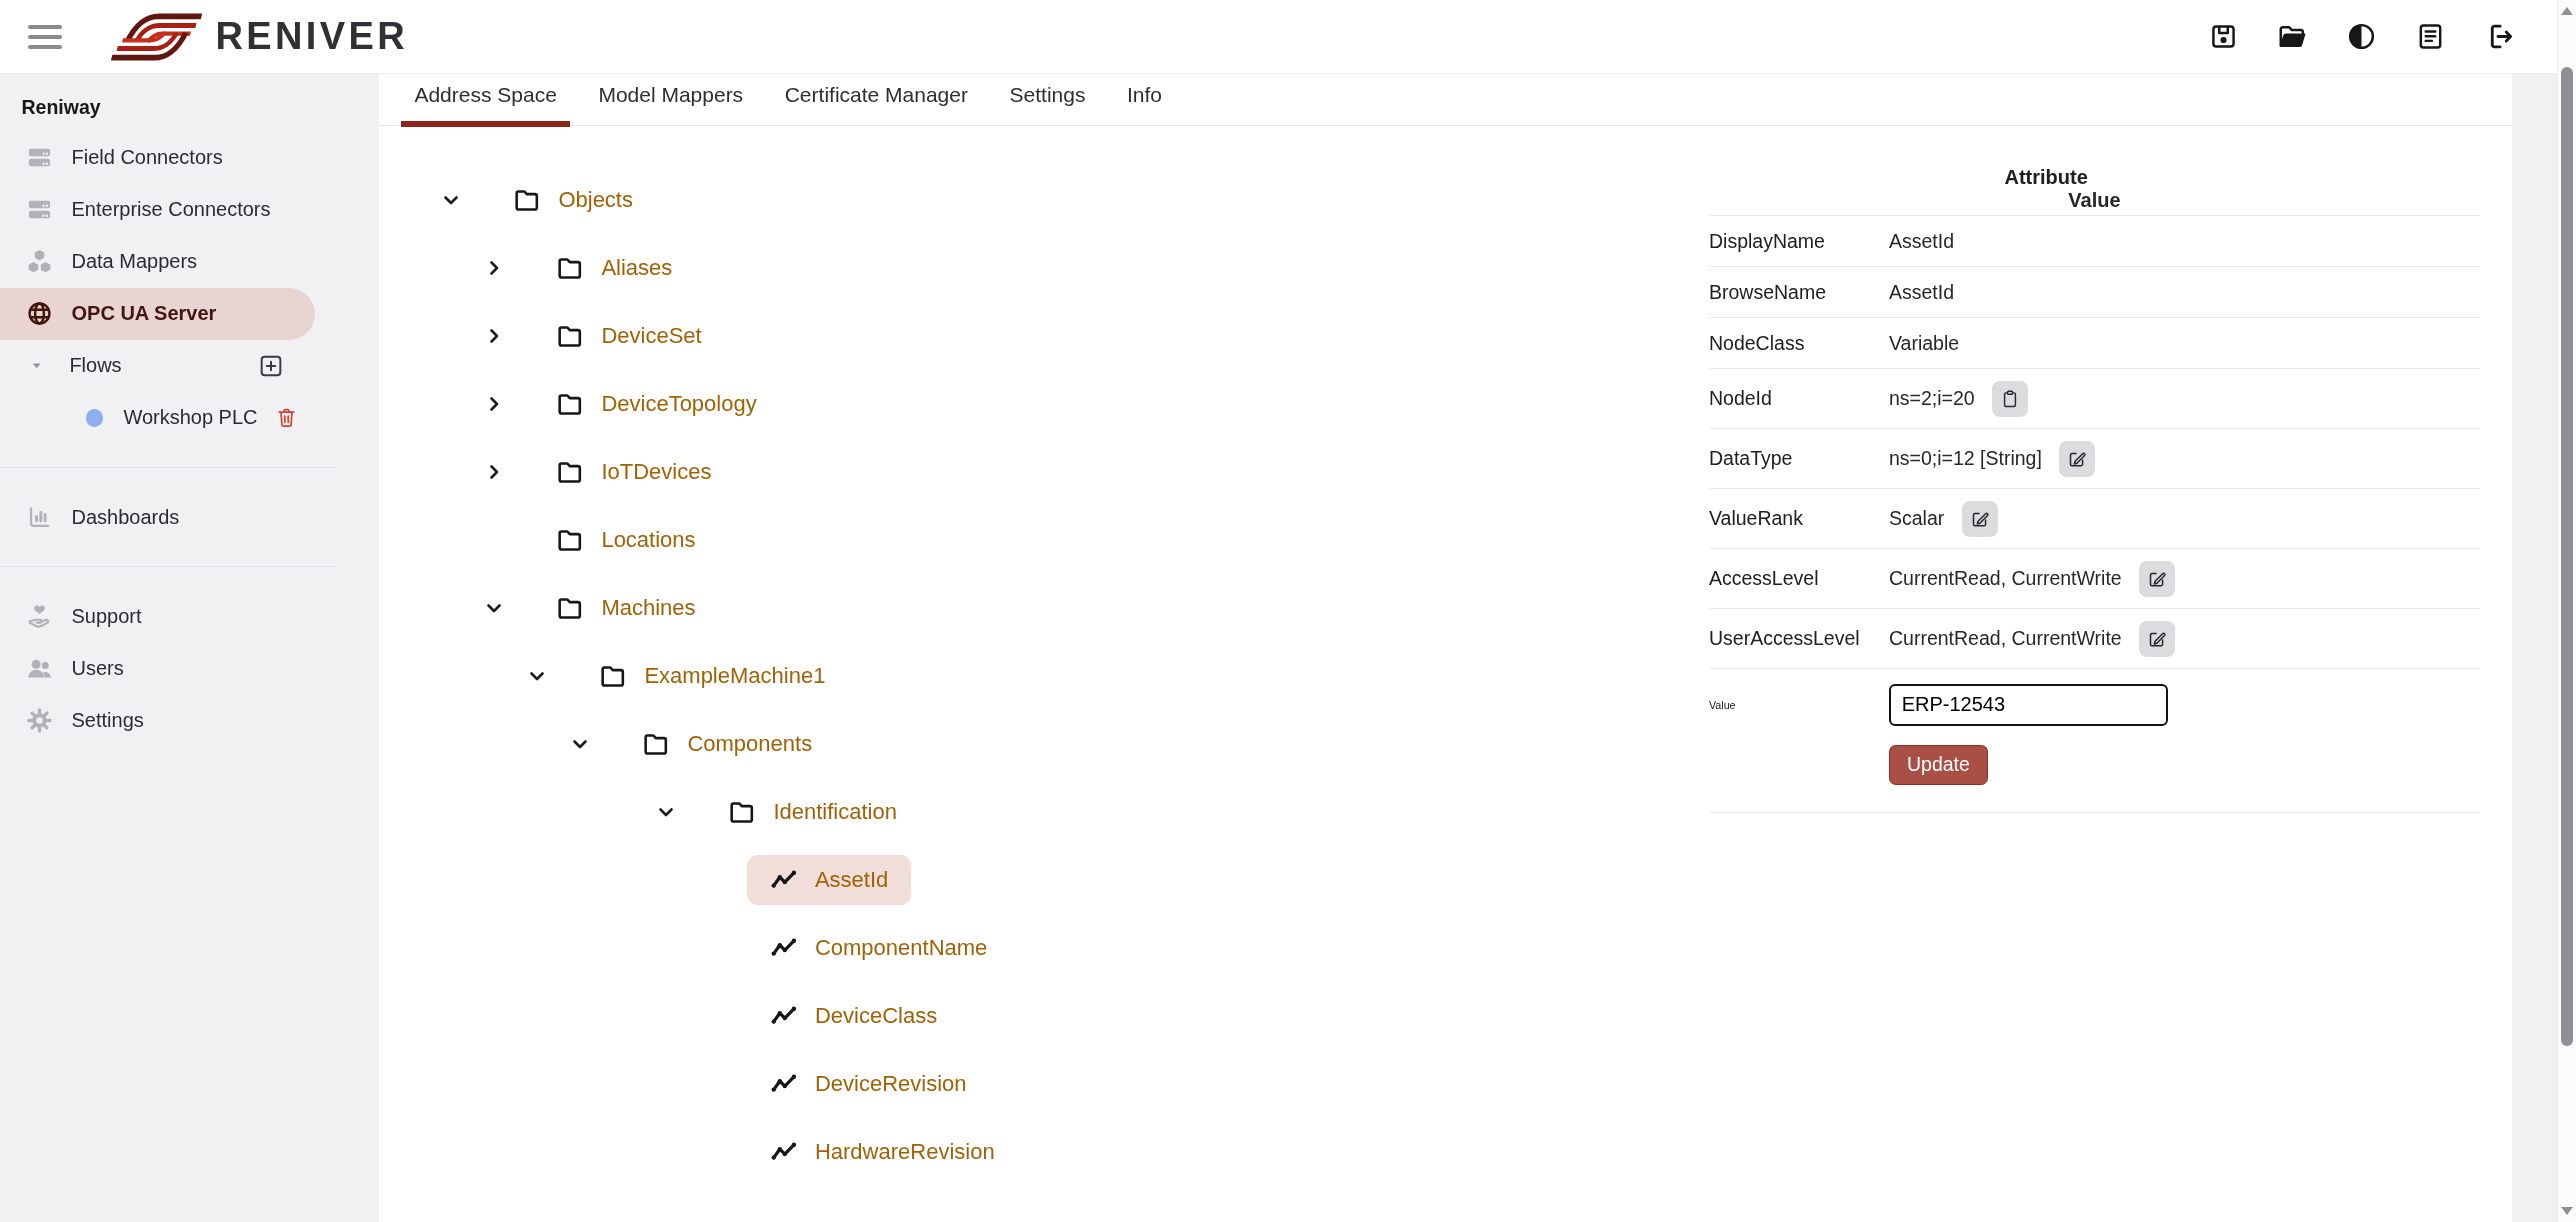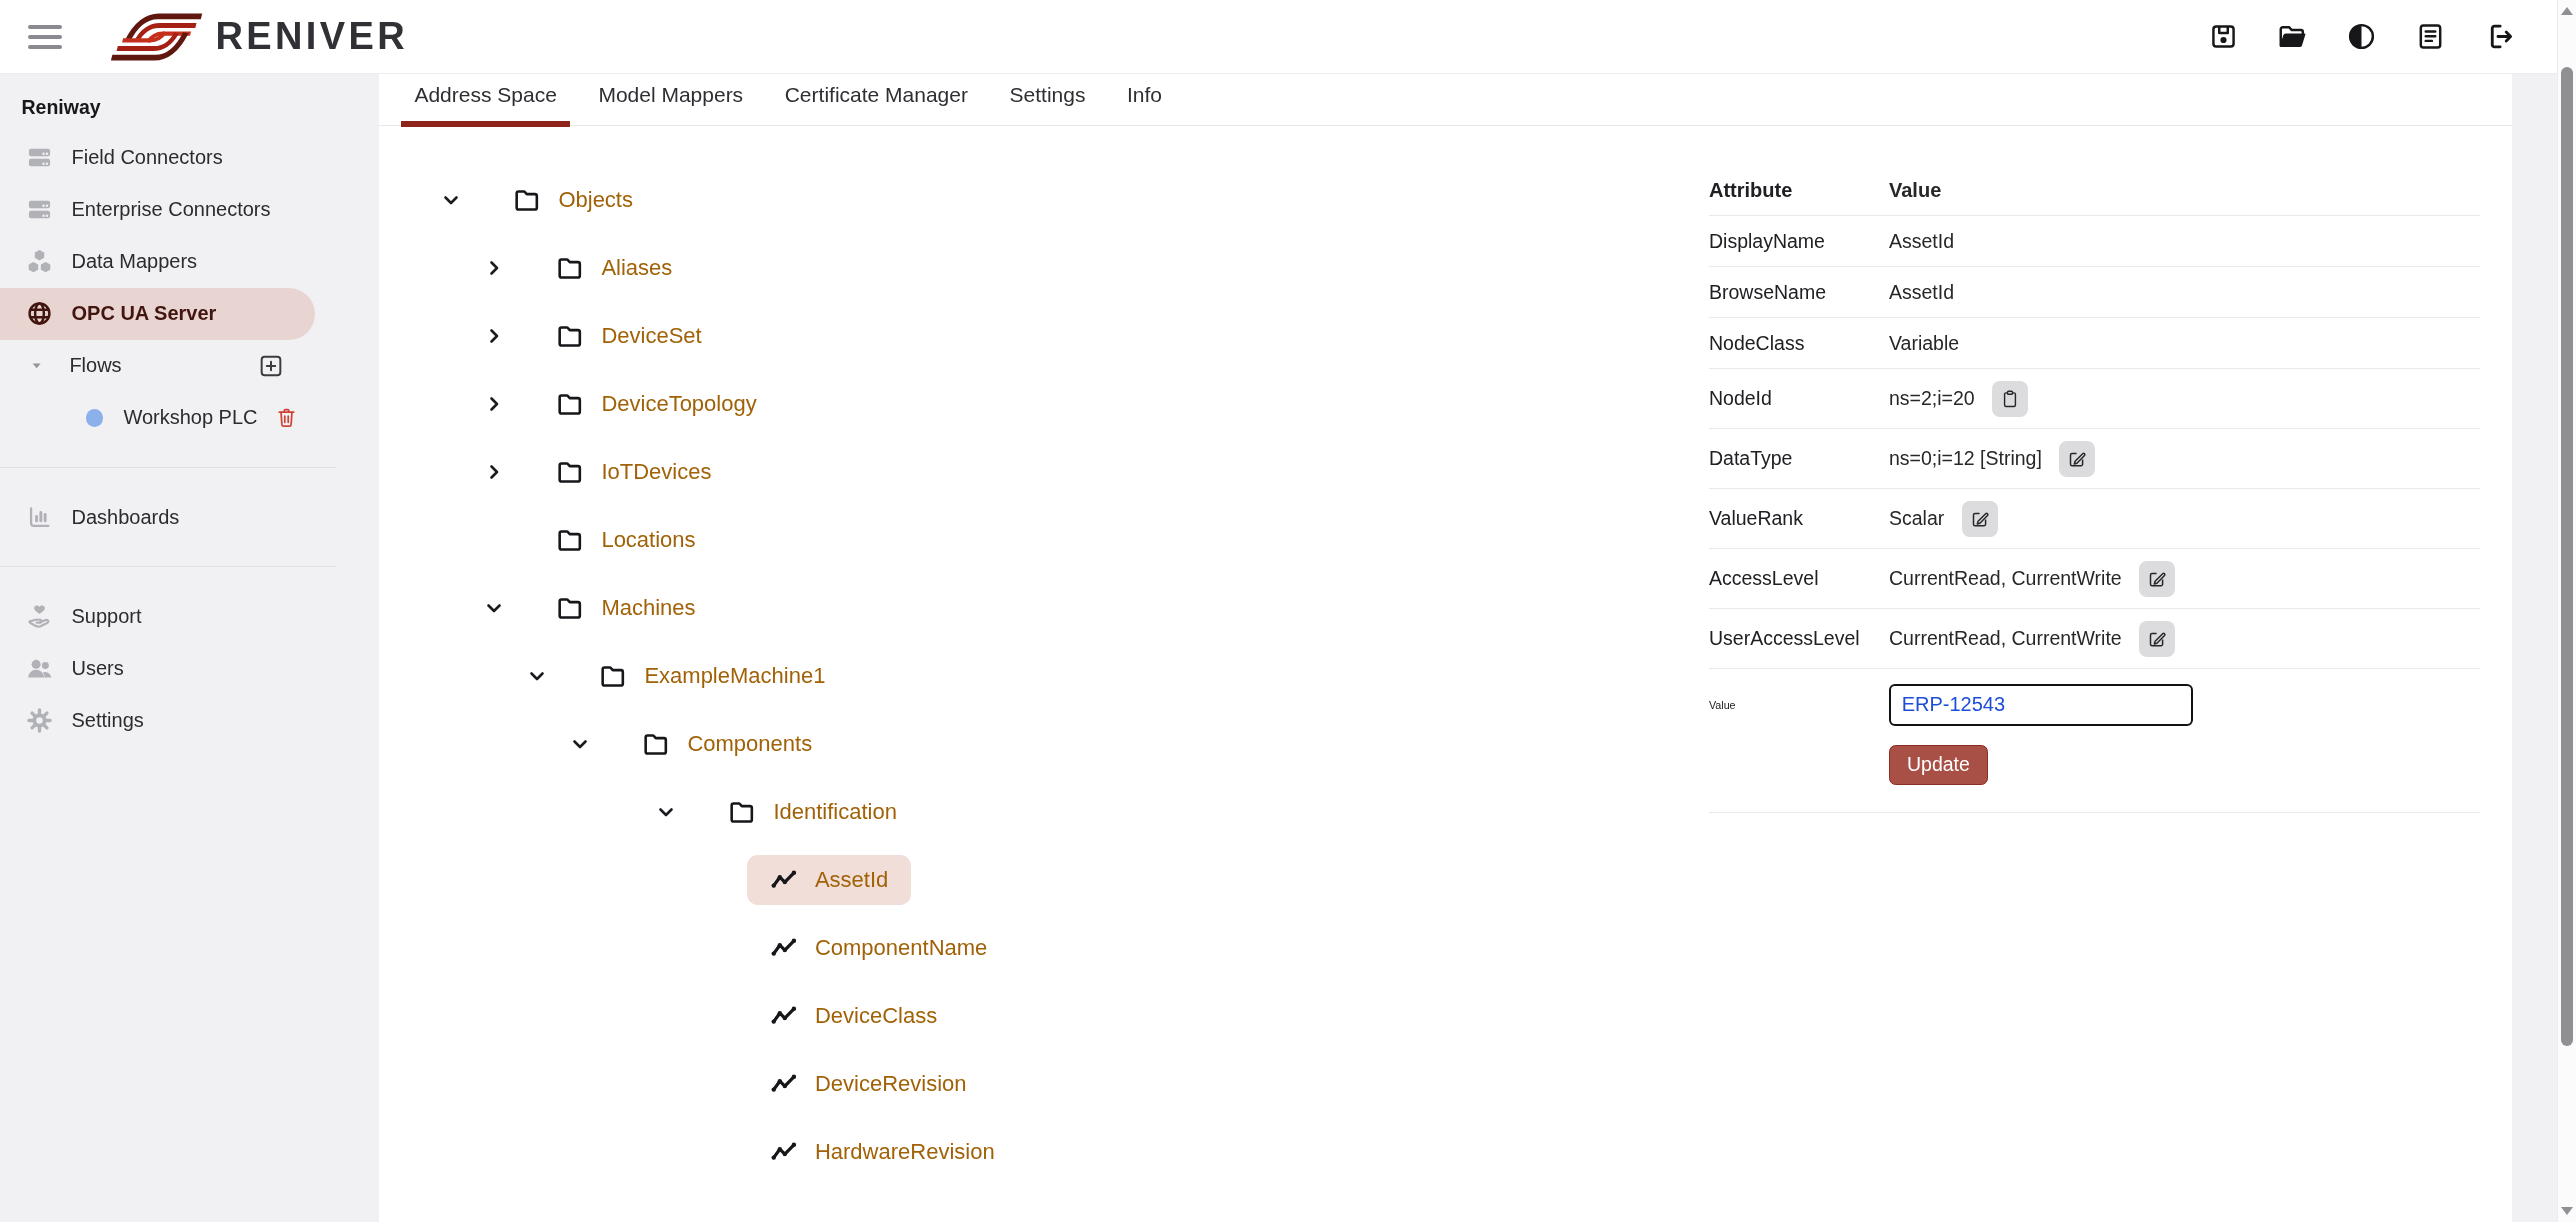--- a/index.html
+++ b/index.html
@@ -103,36 +103,36 @@
   .nicon.var-ic { width: 28px; height: 28px; }
   .nicon svg { width: 100%; height: 100%; }
   .tlabel { font-size: 22px; color: #a16207; text-align: center; }
 
   
   .attr-panel { width: 771px; flex: none; margin-right: 32px; padding-top: 32px; }
   .attr-row {
     display: flex; align-items: center; min-height: 51px;
     border-bottom: 1.3px solid #e9e9ec; font-size: 19.5px;
   }
-  .attr-row.hdr { min-height: 50px; font-weight: 700; color: #18181b; font-size: 20px; }
+  .attr-row.hdr { min-height: 50px; font-weight: 700; color: #18181b; font-size: 20px; flex-direction: column; }
   .attr-row.btn-row { min-height: 60px; }
   .attr-name { width: 180px; flex: none; color: #202024; }
   .attr-value { display: flex; align-items: center; gap: 17.4px; color: #27272a; }
   .icon-btn {
     width: 36px; height: 36px; border-radius: 8px; background: #dcdcdf;
     display: flex; align-items: center; justify-content: center; cursor: pointer; border: none;
   }
   .icon-btn svg { width: 20px; height: 20px; color: #26262b; }
 
   .value-row { display: flex; border-bottom: 1.3px solid #e9e9ec; padding: 14.8px 0 27px 0; }
   .value-row .attr-name { display: flex; align-items: center; height: 43px; }
   .value-col { display: flex; flex-direction: column; gap: 19px; }
   .value-input {
-    width: 304px; height: 42px; border: 2px solid #121215; border-radius: 6px;
-    font-family: "Liberation Sans", sans-serif; font-size: 20px; color: #1d4ed8;
+    width: 279px; height: 42px; border: 2px solid #121215; border-radius: 6px;
+    font-family: "Liberation Sans", sans-serif; font-size: 20px; color: #000000;
     padding: 0 10.7px; outline: none; background: #fff;
   }
   .update-btn {
     align-self: flex-start; background: #a85046; border: 1.3px solid #8c2d22; color: #fff;
     font-family: "Liberation Sans", sans-serif; font-size: 19.5px;
     padding: 7.4px 17px; border-radius: 6.7px; cursor: pointer;
   }
 </style>
 </head>
 <body>

